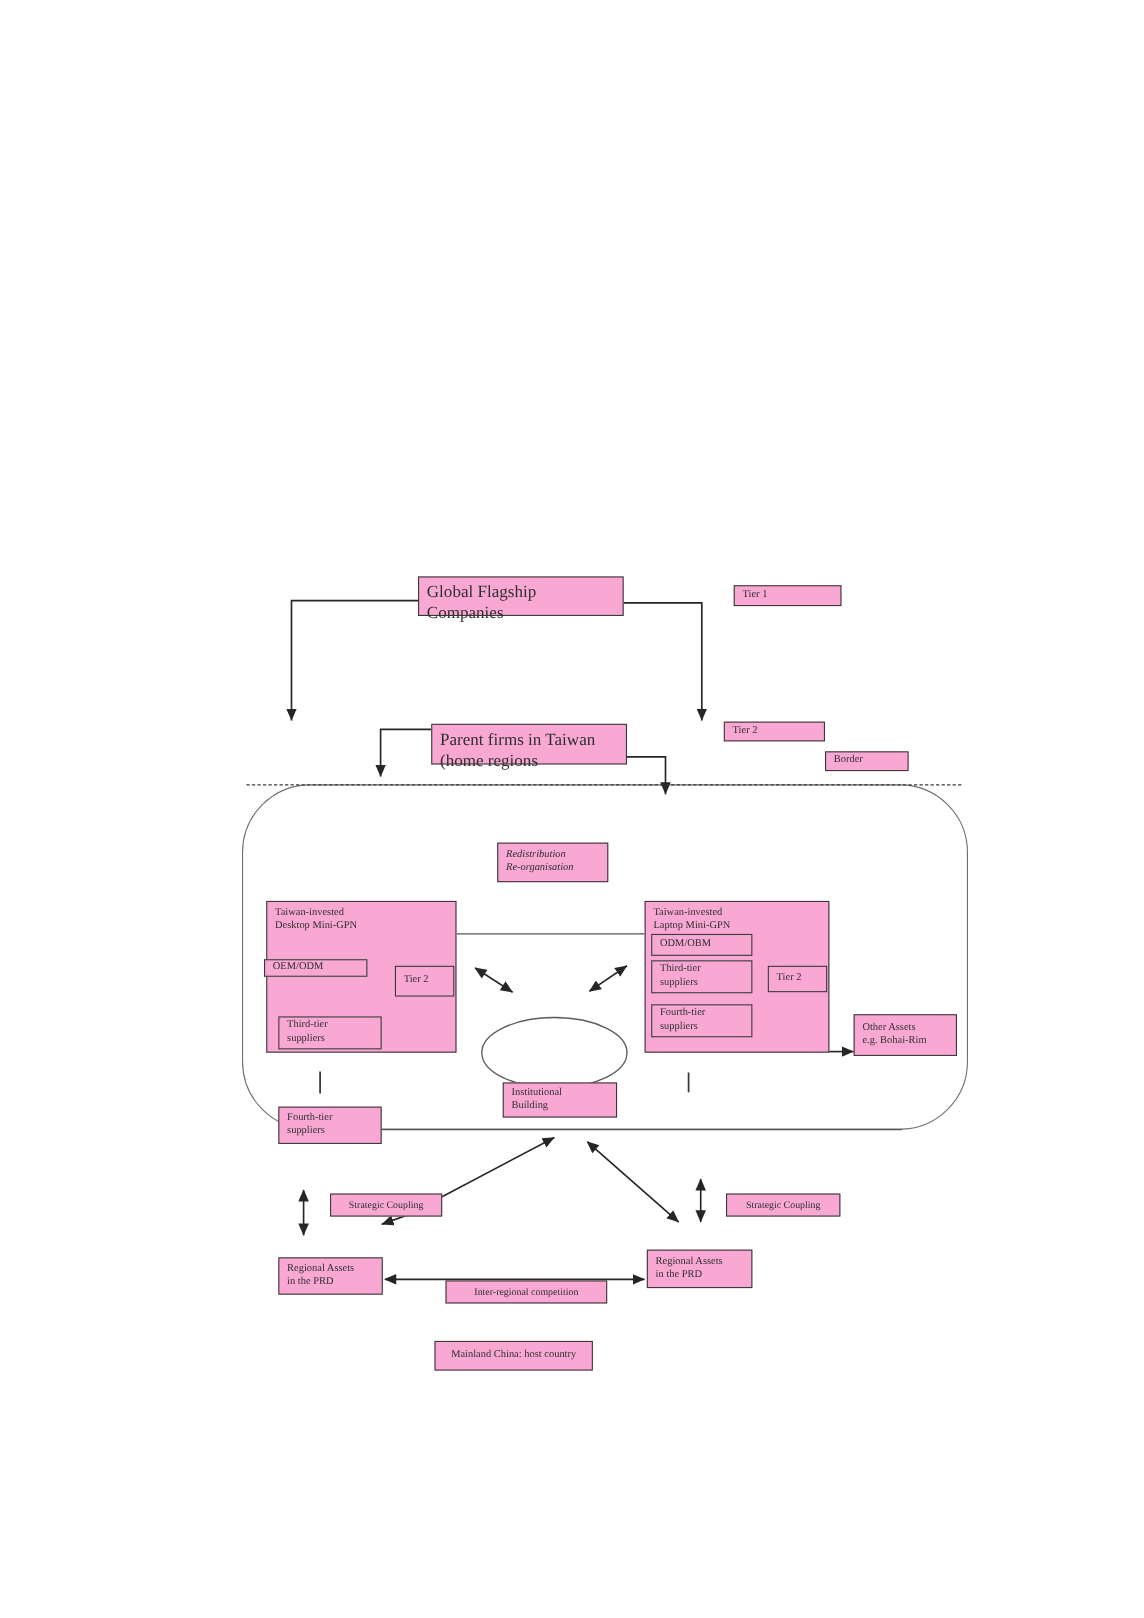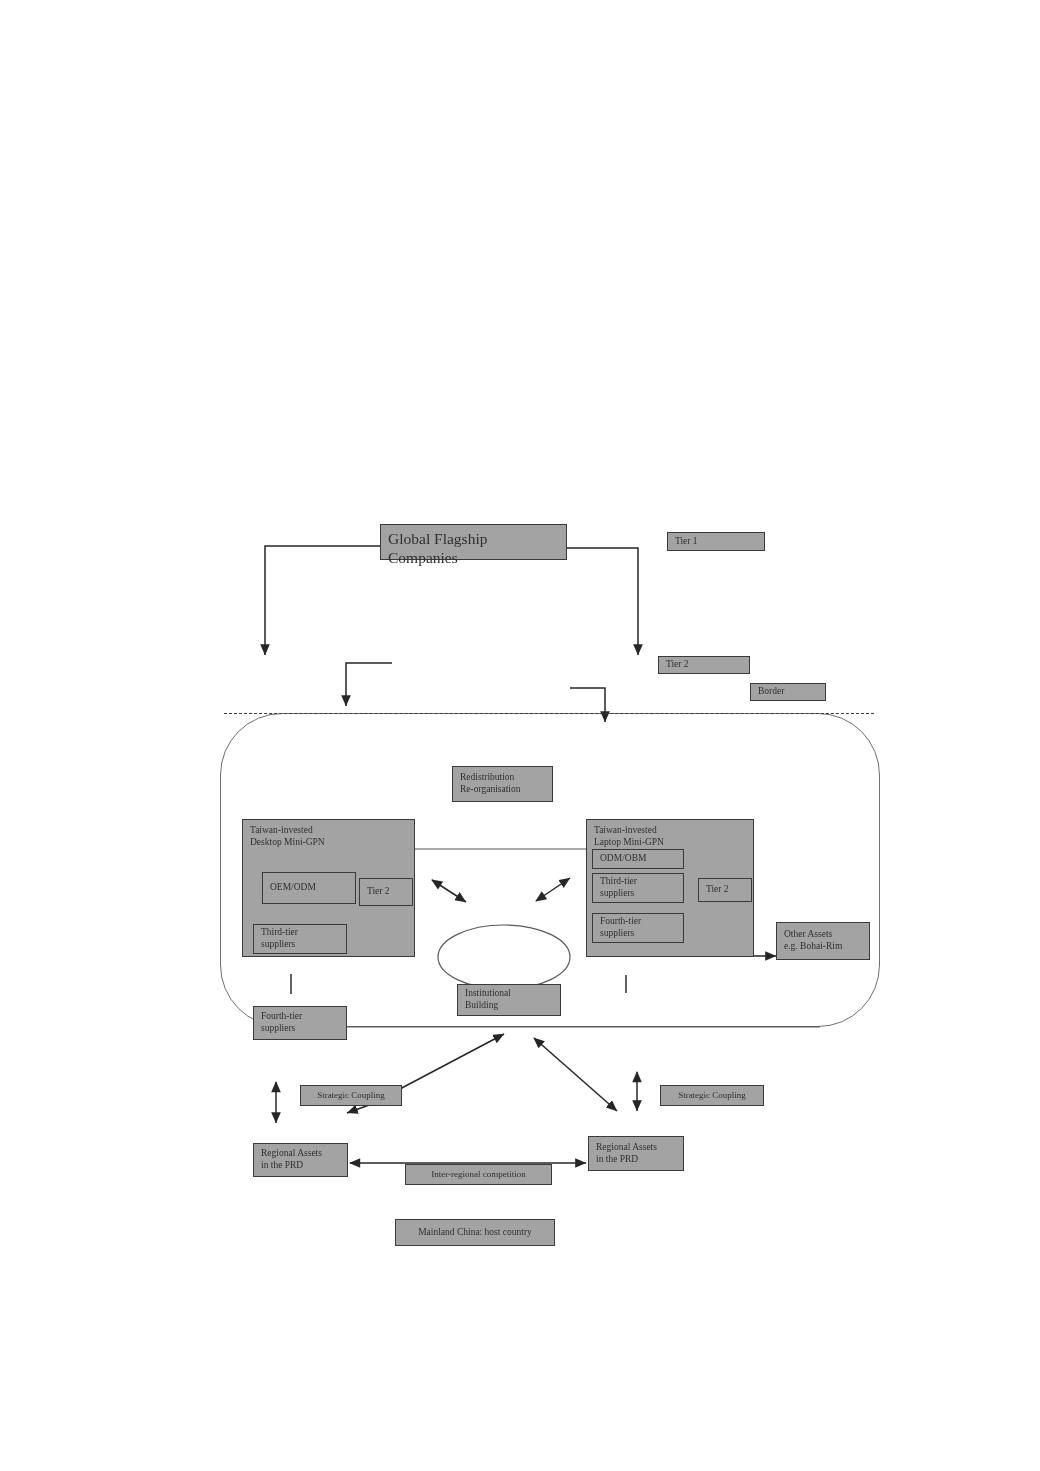--- a/index.html
+++ b/index.html
@@ -17,21 +17,21 @@
     width: 1040px;
     height: 1471px;
     background: #ffffff;
     overflow: hidden;
   }
   
   .box {
     position: absolute;
     box-sizing: border-box;
     border: 1.3px solid #3a3a3a;
-    background: #a3a3a3;
+    background: #f9a8d4;
     color: #2f2f2f;
     display: flex;
     flex-direction: column;
     justify-content: center;
     padding: 3px 7px;
     line-height: 1.22;
     white-space: pre-line;
     z-index: 5;
   }
   .box.centered {
@@ -140,32 +140,34 @@
     <path class="ln-dark" d="M350,1163 L586,1163" marker-start="url(#arrowStart)" marker-end="url(#arrowEnd)"></path>
 
     <ellipse class="inst" cx="504" cy="957" rx="66" ry="32"></ellipse>
   </svg>
 
   <div class="box toptext t-big" style="left:380px; top:524px; width:187px; height:36px;">Global Flagship
 Companies</div>
 
   <div class="box t-small" style="left:667px; top:532px; width:98px; height:19px;">Tier 1</div>
 
+  <div class="box toptext t-big" style="left:392px; top:658px; width:178px; height:37px;">Parent firms in Taiwan
+(home regions</div>
 
   <div class="box t-small" style="left:658px; top:656px; width:92px; height:18px;">Tier 2</div>
 
   <div class="box t-small" style="left:750px; top:683px; width:76px; height:18px;">Border</div>
 
-  <div class="box t-small" style="left:452px; top:766px; width:101px; height:36px;">Redistribution
+  <div class="box t-small" style="left:452px; top:766px; width:101px; height:36px;font-style:italic;">Redistribution
 Re-organisation</div>
 
   <div class="box toptext t-small" style="left:242px; top:819px; width:173px; height:138px;">Taiwan-invested
 Desktop Mini-GPN</div>
 
-  <div class="box t-small" style="left:262px; top:872px; width:94px; height:32px; z-index:6;">OEM/ODM</div>
+  <div class="box t-small" style="left:240px; top:872px; width:94px; height:16px; z-index:6;">OEM/ODM</div>
 
   <div class="box t-small" style="left:359px; top:878px; width:54px; height:28px; z-index:6;">Tier 2</div>
 
   <div class="box t-small" style="left:253px; top:924px; width:94px; height:30px; z-index:6;">Third-tier
 suppliers</div>
 
   <div class="box toptext t-small" style="left:586px; top:819px; width:168px; height:138px;">Taiwan-invested
 Laptop Mini-GPN</div>
 
   <div class="box t-small" style="left:592px; top:849px; width:92px; height:20px; z-index:6;">ODM/OBM</div>
@@ -192,15 +194,15 @@
   <div class="box centered t-xs" style="left:660px; top:1085px; width:104px; height:21px;">Strategic Coupling</div>
 
   <div class="box t-small" style="left:253px; top:1143px; width:95px; height:34px;">Regional Assets
 in the PRD</div>
 
   <div class="box t-small" style="left:588px; top:1136px; width:96px; height:35px;">Regional Assets
 in the PRD</div>
 
   <div class="box centered t-xs" style="left:405px; top:1164px; width:147px; height:21px;">Inter-regional competition</div>
 
-  <div class="box centered t-small" style="left:395px; top:1219px; width:160px; height:27px;">Mainland China: host country</div>
+  <div class="box centered t-small" style="left:395px; top:1219px; width:144px; height:27px;">Mainland China: host country</div>
 
 </div>
 
 </body></html>

